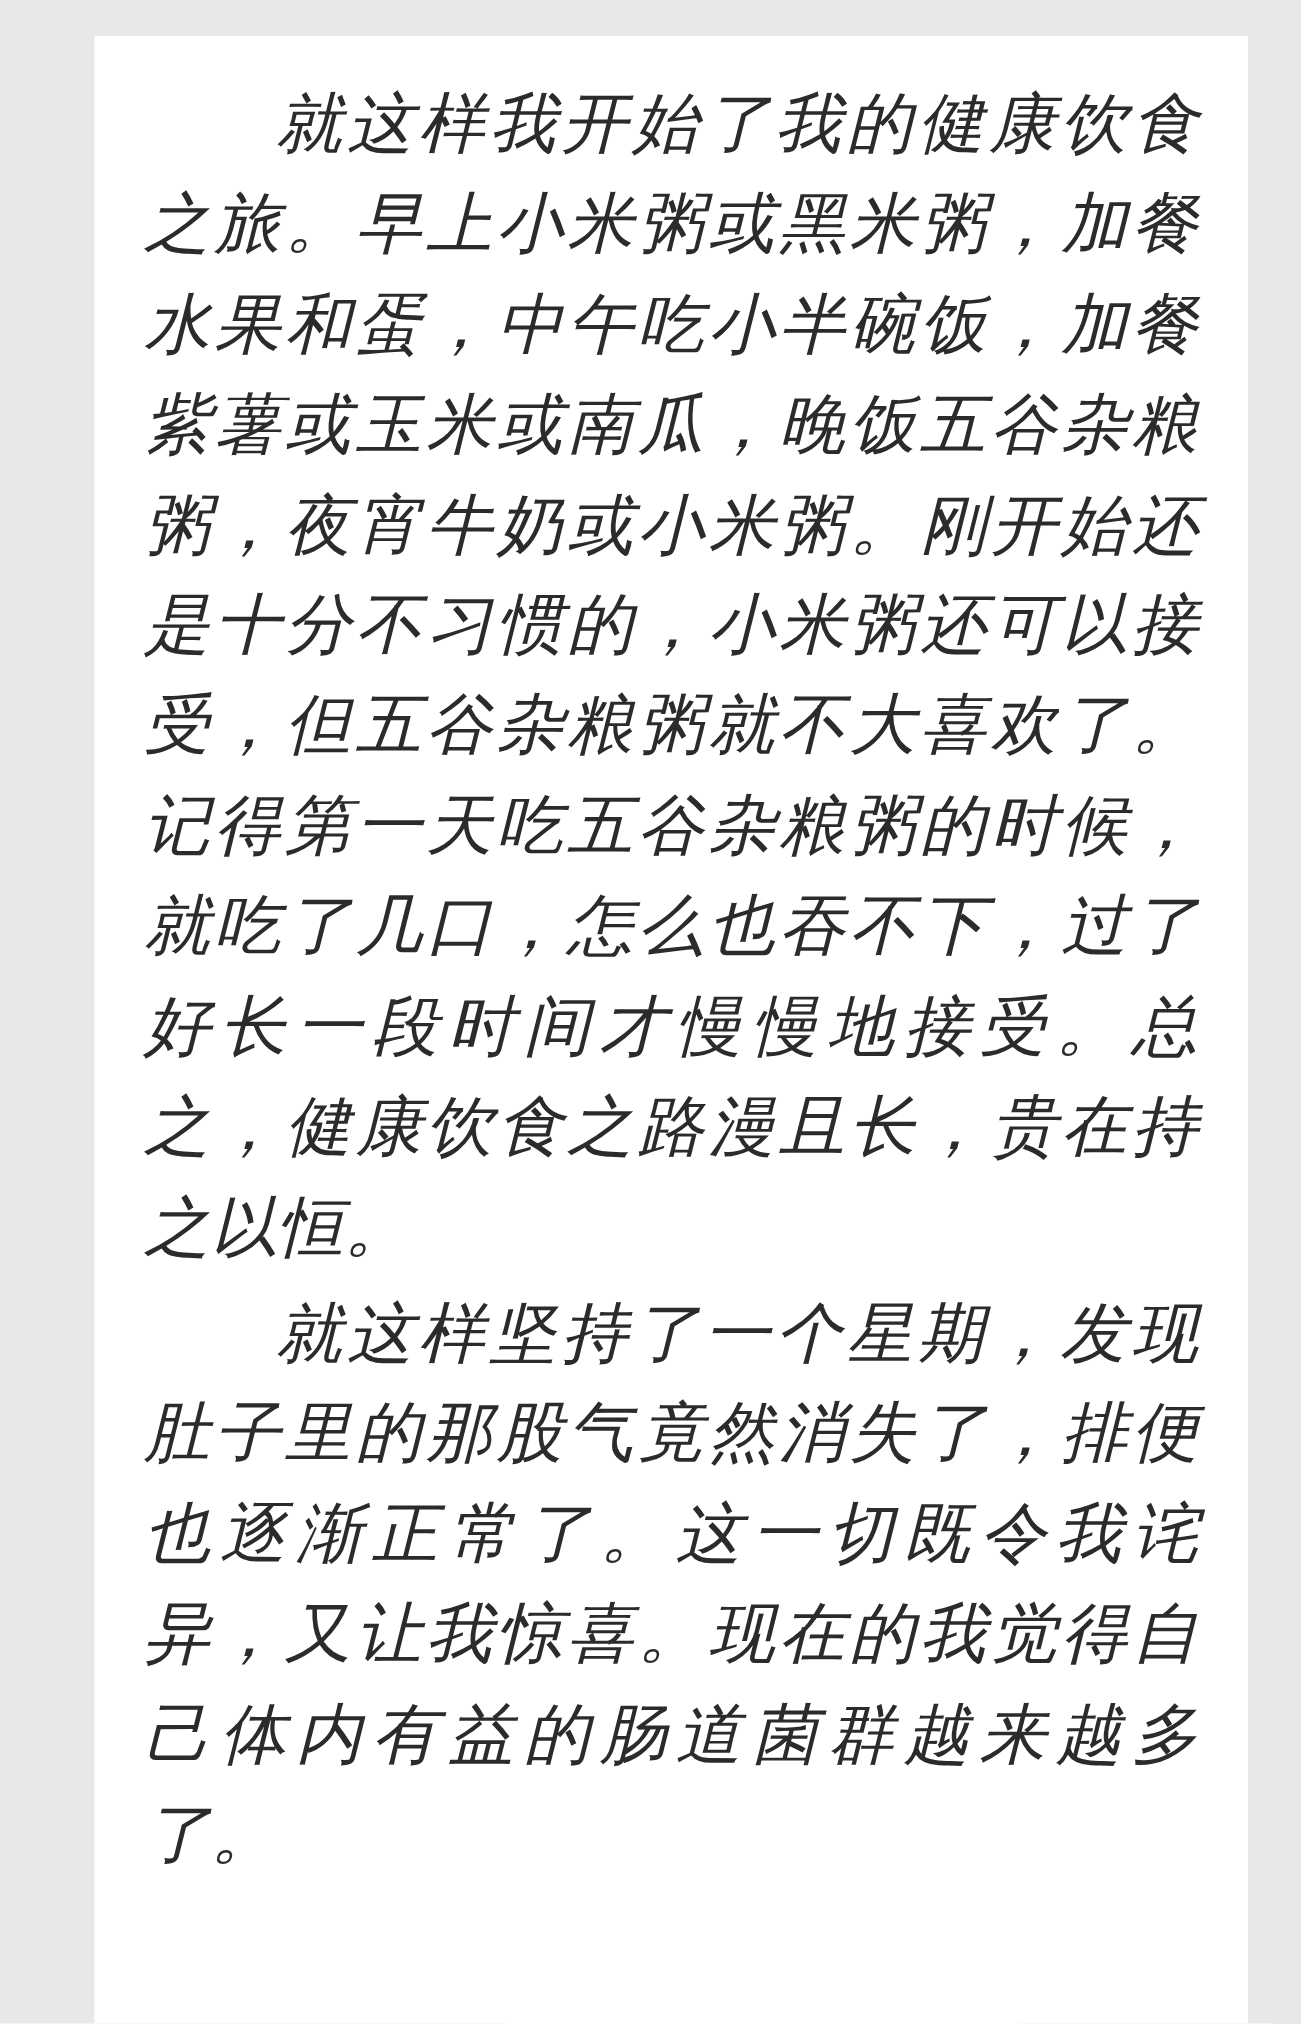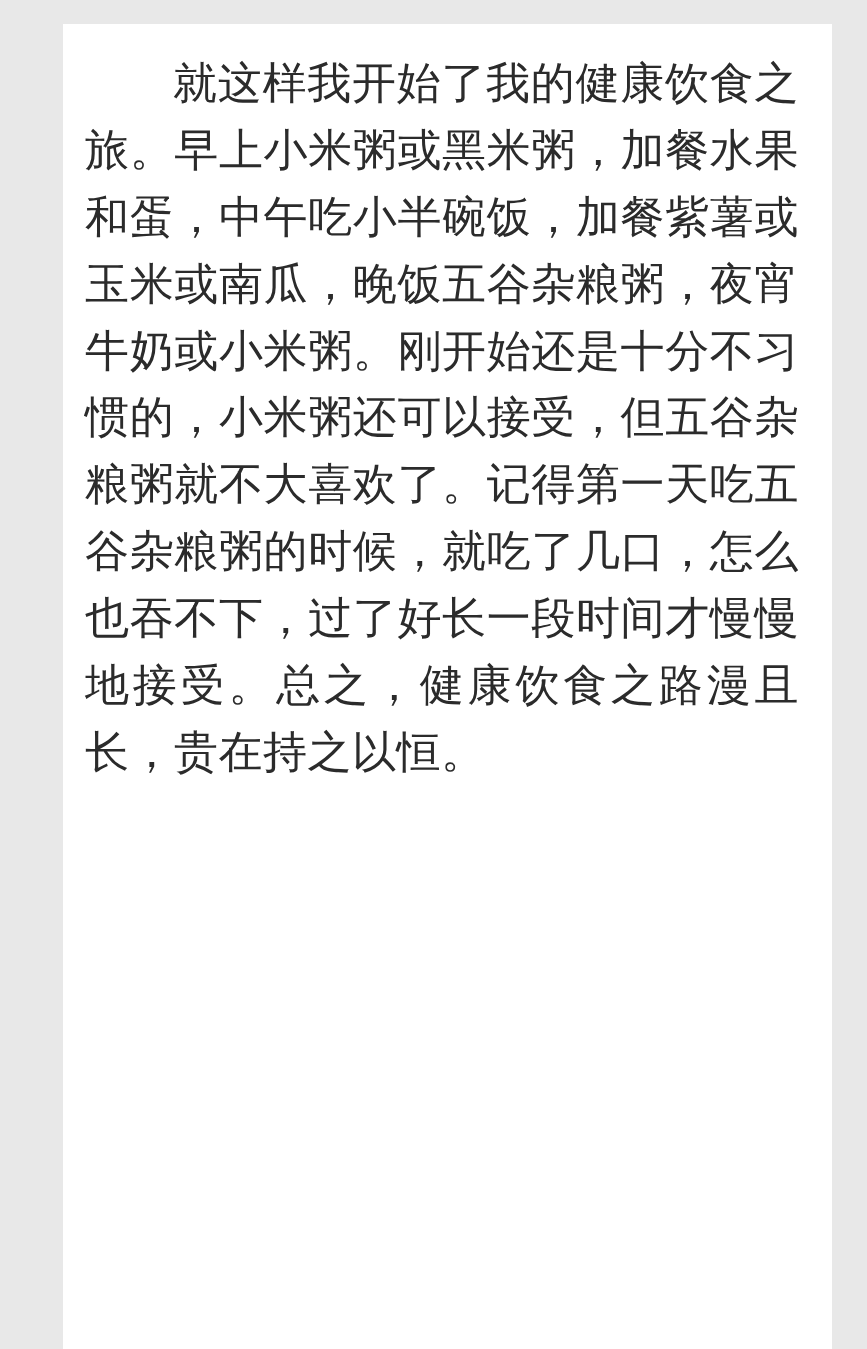--- a/index.html
+++ b/index.html
@@ -17,21 +17,22 @@
     position: absolute;
     left: 63px;
     top: 24px;
     width: 769px;
     height: 1325px;
     background: #ffffff;
     box-sizing: border-box;
     overflow: hidden;
   }
   .article {
-    padding: 26px 33px 0 22px;
+    padding: 26px 33px 0 33px;
+    font-style: italic;
   }
   .para {
     margin: 0;
     font-size: 44px;
     line-height: 1.52;
     color: #2b2b2b;
     letter-spacing: 0.5px;
     text-align: justify;
     text-indent: 2em;
     font-weight: 400;
@@ -40,14 +41,15 @@
   .para + .para {
     margin-top: 4px;
   }
 </style>
 </head>
 <body>
 
 <div class="page">
   <div class="article">
     <p class="para">就这样我开始了我的健康饮食之旅。早上小米粥或黑米粥，加餐水果和蛋，中午吃小半碗饭，加餐紫薯或玉米或南瓜，晚饭五谷杂粮粥，夜宵牛奶或小米粥。刚开始还是十分不习惯的，小米粥还可以接受，但五谷杂粮粥就不大喜欢了。记得第一天吃五谷杂粮粥的时候，就吃了几口，怎么也吞不下，过了好长一段时间才慢慢地接受。总之，健康饮食之路漫且长，贵在持之以恒。</p>
+    <p class="para">就这样坚持了一个星期，发现肚子里的那股气竟然消失了，排便也逐渐正常了。这一切既令我诧异，又让我惊喜。现在的我觉得自己体内有益的肠道菌群越来越多了。</p>
   </div>
 </div>
 
 </body></html>

